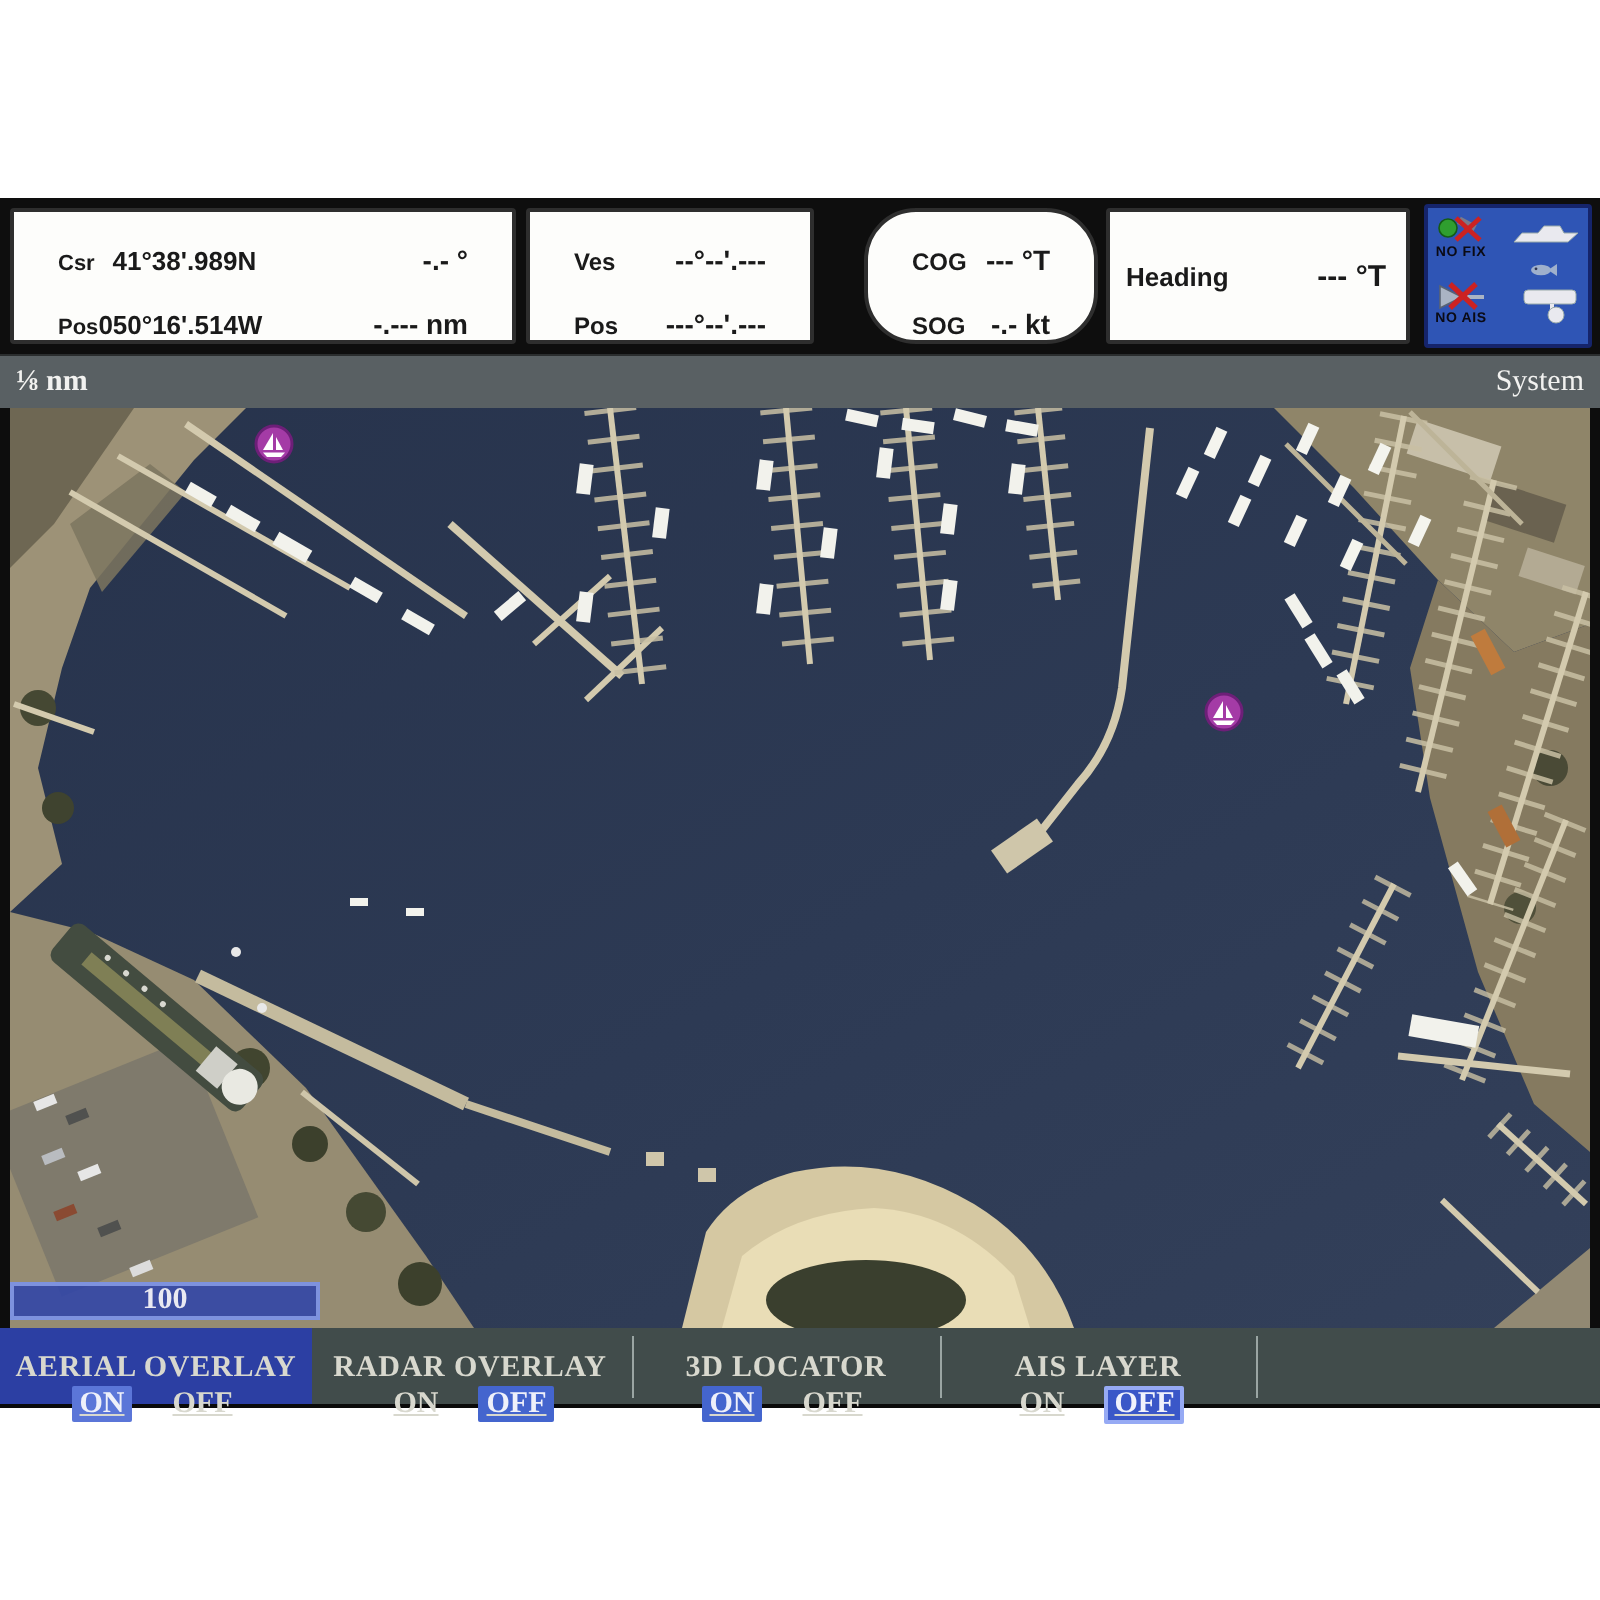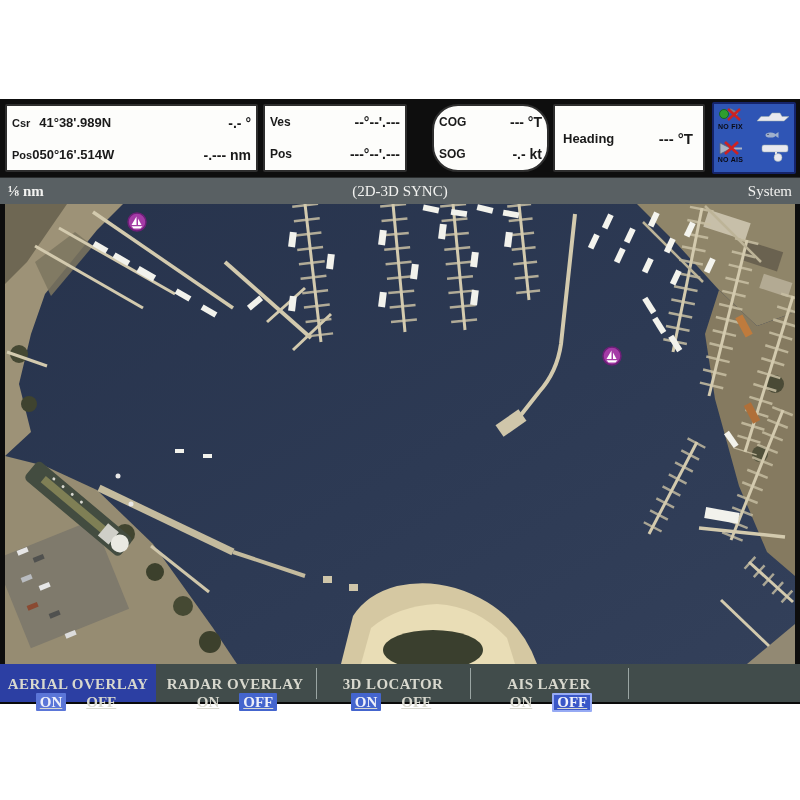--- a/index.html
+++ b/index.html
@@ -8,21 +8,21 @@
   .console{position:absolute;left:0;top:99px;width:800px;height:601px;background:#0d0d0d;}
 
   
   .top-panel{position:relative;height:78px;background:#0e0e0e;}
   .data-box{position:absolute;top:5px;height:68px;background:#fdfdfb;border:2px solid #2e2e2e;
             border-radius:2px;box-sizing:border-box;color:#1a1a1a;overflow:hidden;}
   .box-cursor{left:5px;width:253px;}
   .box-vessel{left:263px;width:144px;}
   .box-cogsog{left:432px;width:117px;border-radius:26px;}
   .box-heading{left:553px;width:152px;display:flex;align-items:center;}
-  .drow{display:flex;align-items:center;height:32px;padding:0 5px;}
+  .drow{display:flex;align-items:flex-end;height:32px;padding:0 22px;}
   .drow .lbl{font-size:11px;font-weight:bold;flex:0 0 auto;}
   .drow .val{font-size:13px;font-weight:bold;letter-spacing:0px;white-space:nowrap;}
   .drow .aux{margin-left:auto;font-size:14px;font-weight:bold;white-space:nowrap;}
   .box-cursor .drow{height:31px;margin-top:1px;}
   .sm .lbl{font-size:12px;font-weight:bold;}
   .sm .val{font-size:14px;font-weight:bold;margin-left:auto;}
   .box-heading .hlbl{font-size:13px;font-weight:bold;padding-left:8px;}
   .box-heading .hval{font-size:15px;font-weight:bold;margin-left:auto;padding-right:10px;}
 
   
@@ -145,21 +145,20 @@
       <svg class="st-block pos-sounder" width="30" height="19" viewBox="0 0 30 19">
         <rect x="2" y="2" width="26" height="7" rx="2" fill="#e9e9ef" stroke="#9aa" stroke-width="0.5"></rect>
         <line x1="16" y1="9" x2="16" y2="12" stroke="#e9e9ef" stroke-width="2"></line>
         <circle cx="18" cy="14.5" r="4" fill="#e9e9ef" stroke="#9aa" stroke-width="0.5"></circle>
       </svg>
     </div>
   </div>
 
   <div class="sync-bar">
     <span class="sync-range">⅛ nm</span>
-    <span class="sync-title">(2D-3D SYNC)</span>
     <span class="sync-system">System</span>
   </div>
 
   <div class="map-area">
     <svg width="790" height="460" viewBox="0 0 790 460" preserveAspectRatio="none">
       <defs>
         <linearGradient id="wg" x1="0" y1="0" x2="1" y2="1">
           <stop offset="0" stop-color="#27334c"></stop>
             <stop offset="0.55" stop-color="#2d3a54"></stop>
             <stop offset="1" stop-color="#33405a"></stop>
@@ -330,20 +329,23 @@
     <div class="marker" style="left:597px;top:142px;">
       <svg width="20" height="20" viewBox="0 0 20 20">
         <circle cx="10" cy="10" r="9" fill="#a43ba6" stroke="#6d1f78" stroke-width="1.5"></circle>
         <path d="M9.5 4.5 L9.5 13 L4.5 13 Z" fill="#ffffff"></path>
         <path d="M11 6.5 L14.5 13 L11 13 Z" fill="#ffffff"></path>
         <path d="M4.5 14.2 L15.5 14.2 L13.5 16.5 L6.5 16.5 Z" fill="#ffffff"></path>
       </svg>
     </div>
 
     
+    <div class="scale-box">
+      <span>100</span>
+    </div>
   </div>
 
   <div class="softkey-bar">
 
     <div class="sk-panel sk-aerial">
       <div class="sk-label">AERIAL OVERLAY</div>
       <div class="sk-row">
         <span class="sk-chip chip-hl">ON</span>
         <span class="sk-chip">OFF</span>
       </div>

